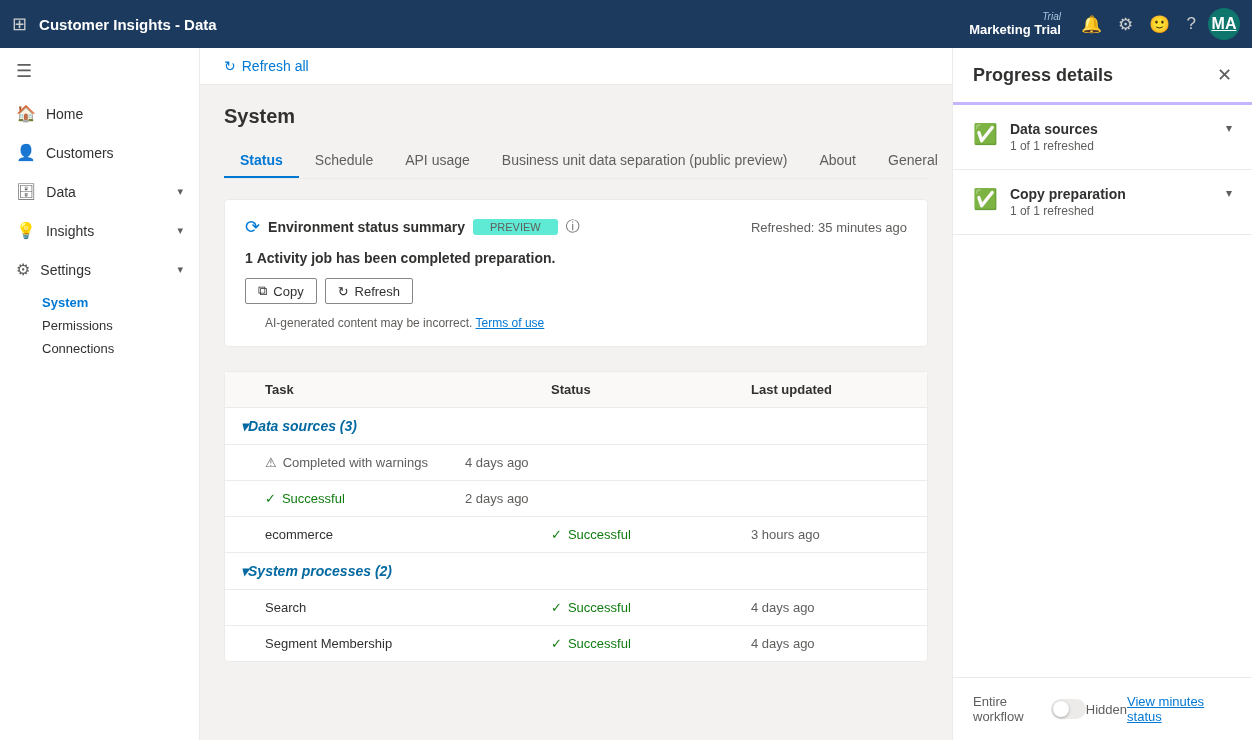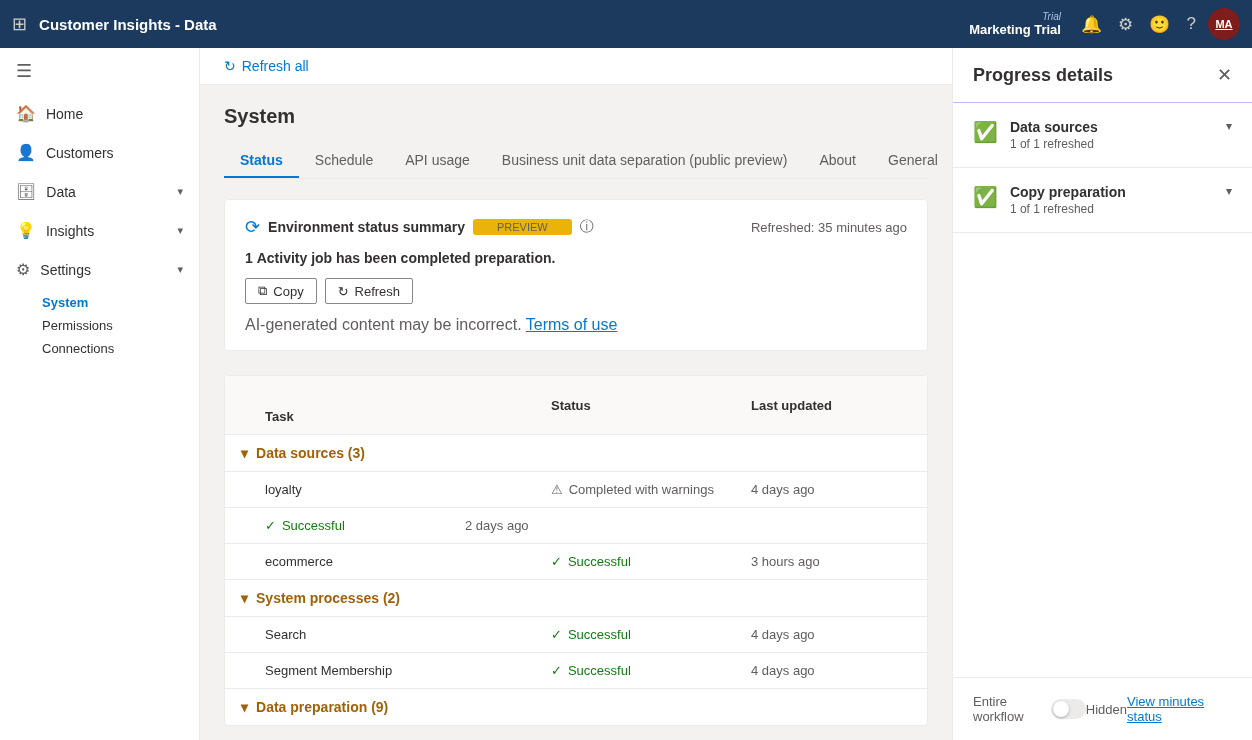--- a/index.html
+++ b/index.html
@@ -15,21 +15,21 @@
       padding: 0 12px;
       flex-shrink: 0;
     }
     .topnav-grid-icon { color: #ccc; font-size: 18px; margin-right: 12px; cursor: pointer; }
     .topnav-title { font-size: 15px; font-weight: 600; color: #fff; flex: 1; }
     .topnav-right { display: flex; align-items: center; gap: 8px; }
     .topnav-trial { display: flex; flex-direction: column; align-items: flex-end; margin-right: 8px; }
     .topnav-trial-label { font-size: 10px; color: #aac4e0; font-style: italic; }
     .topnav-trial-name { font-size: 13px; color: #fff; font-weight: bold; }
     .topnav-icon-btn { color: #ccc; font-size: 17px; cursor: pointer; background: none; border: none; padding: 4px; }
-    .topnav-avatar { width: 32px; height: 32px; border-radius: 50%; background: #7f1d1d; display: flex; align-items: center; justify-content: center; color: #fff; font-size: 11px; font-weight: 600; cursor: pointer; text-decoration: underline; }
+    .topnav-avatar { width: 32px; height: 32px; border-radius: 50%; background: #0f766e; display: flex; align-items: center; justify-content: center; color: #fff; font-size: 16px; font-weight: 600; cursor: pointer; text-decoration: underline; }
 
     
     .main-layout { display: flex; flex: 1; overflow: hidden; }
 
     
     .sidebar {
       width: 200px;
       background: #fff;
       border-right: 1px solid #edebe9;
       display: flex;
@@ -86,66 +86,66 @@
     
     .status-card {
       background: #fff;
       border: 1px solid #edebe9;
       border-radius: 4px;
       padding: 16px 20px;
       margin-bottom: 24px;
     }
     .status-card-header { display: flex; align-items: center; gap: 8px; margin-bottom: 12px; }
     .status-card-title { font-weight: 600; font-size: 14px; }
-    .preview-badge { background: #eab308; color: #605e5c; font-size: 11px; padding: 2px 24px; border-radius: 3px; }
+    .preview-badge { background: #5eead4; color: #605e5c; font-size: 11px; padding: 2px 17px; border-radius: 3px; }
     .info-icon { color: #605e5c; font-size: 14px; cursor: pointer; }
     .refresh-time { margin-left: auto; color: #605e5c; font-size: 13px; }
     .status-message { color: #323130; font-size: 14px; margin-bottom: 12px; }
     .status-message span { font-weight: 600; }
     .status-actions { display: flex; gap: 8px; margin-bottom: 12px; }
     .action-btn {
       display: flex; align-items: center; gap: 6px;
       padding: 4px 12px;
       border: 1px solid #8a8886;
       border-radius: 2px;
       background: #fff;
       color: #323130;
       font-size: 13px;
       cursor: pointer;
     }
-    .ai-disclaimer { font-size: 16px; color: #605e5c; }
+    .ai-disclaimer { font-size: 12px; color: #605e5c; margin-left: 20px; }
     .ai-disclaimer a { color: #0078d4; }
 
     
     .data-table { background: #fff; border: 1px solid #edebe9; border-radius: 4px; }
     .table-header-row {
       display: flex;
       align-items: center;
       padding: 10px 16px;
       border-bottom: 1px solid #edebe9;
       font-weight: 600;
       font-size: 13px;
       color: #323130;
       background: #faf9f8;
     }
-    .col-task { flex: 1; margin-top: 23px; }
+    .col-task { flex: 1; }
     .col-status { width: 200px; }
     .col-updated { width: 160px; }
     .col-chevron { width: 24px; }
 
     .section-row {
       display: flex;
       align-items: center;
       padding: 10px 16px;
       border-bottom: 1px solid #edebe9;
       font-weight: 600;
       font-size: 14px;
-      color: #a16207;
+      color: #0369a1;
       cursor: pointer;
-      gap: 8px;
+      font-style: italic;
     }
 
     .data-row {
       display: flex;
       align-items: center;
       padding: 10px 16px 10px 40px;
       border-bottom: 1px solid #edebe9;
       font-size: 13px;
     }
     .data-row:last-child { border-bottom: none; }
@@ -161,21 +161,21 @@
       background: #fff;
       border-left: 1px solid #edebe9;
       display: flex;
       flex-direction: column;
       flex-shrink: 0;
     }
     .progress-panel-header {
       display: flex;
       align-items: center;
       padding: 16px 20px;
-      border-bottom: 1px solid #c4b5fd;
+      border-bottom: 3px solid #c4b5fd;
     }
     .progress-panel-title { font-size: 18px; font-weight: 600; flex: 1; }
     .close-btn { background: none; border: none; cursor: pointer; color: #605e5c; font-size: 18px; }
 
     .progress-item {
       padding: 16px 20px;
       border-bottom: 1px solid #edebe9;
       display: flex;
       align-items: flex-start;
       gap: 12px;
@@ -328,21 +328,20 @@
           <div class="col-task">Task</div>
           <div class="col-status">Status</div>
           <div class="col-updated">Last updated</div>
         </div>
 
         <div class="section-row">
           <span class="chevron-down"></span>
           <span>Data sources (3)</span>
         </div>
         <div class="data-row">
-          <div class="row-task">loyalty</div>
           <div class="row-status status-text-warning">
             <span>⚠</span>
             <span>Completed with warnings</span>
           </div>
           <div class="row-updated">4 days ago</div>
         </div>
         <div class="data-row">
           <div class="row-status status-text-success">
             <span>✓</span>
             <span>Successful</span>
@@ -372,24 +371,20 @@
         </div>
         <div class="data-row">
           <div class="row-task">Segment Membership</div>
           <div class="row-status status-text-success">
             <span>✓</span>
             <span>Successful</span>
           </div>
           <div class="row-updated">4 days ago</div>
         </div>
 
-        <div class="section-row" style="border-bottom:none;">
-          <span class="chevron-down"></span>
-          <span>Data preparation (9)</span>
-        </div>
       </div>
 
     </div>
   </div>
 
   <div class="progress-panel">
     <div class="progress-panel-header">
       <span class="progress-panel-title">Progress details</span>
       <button class="close-btn">✕</button>
     </div>

